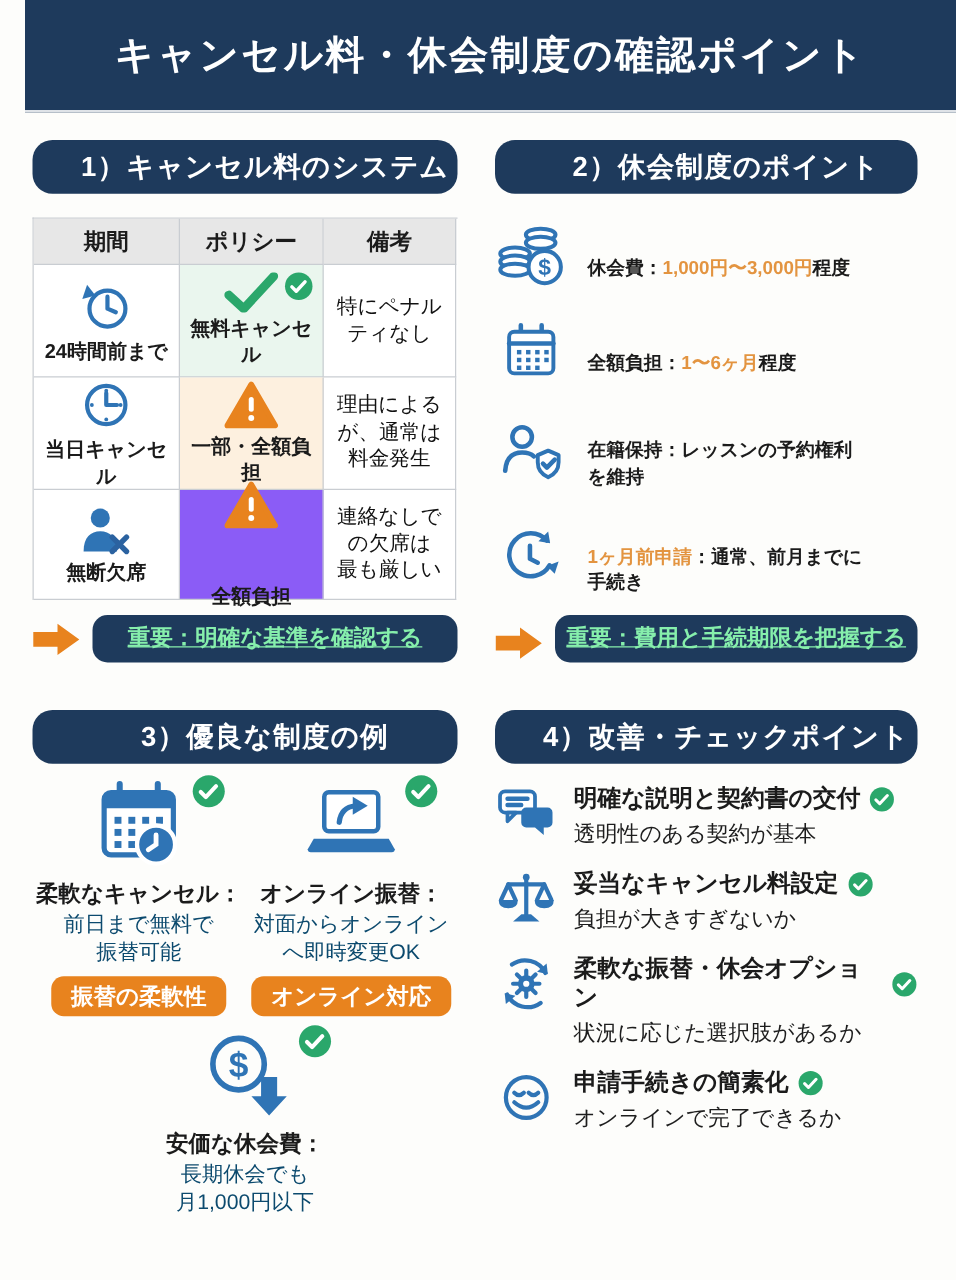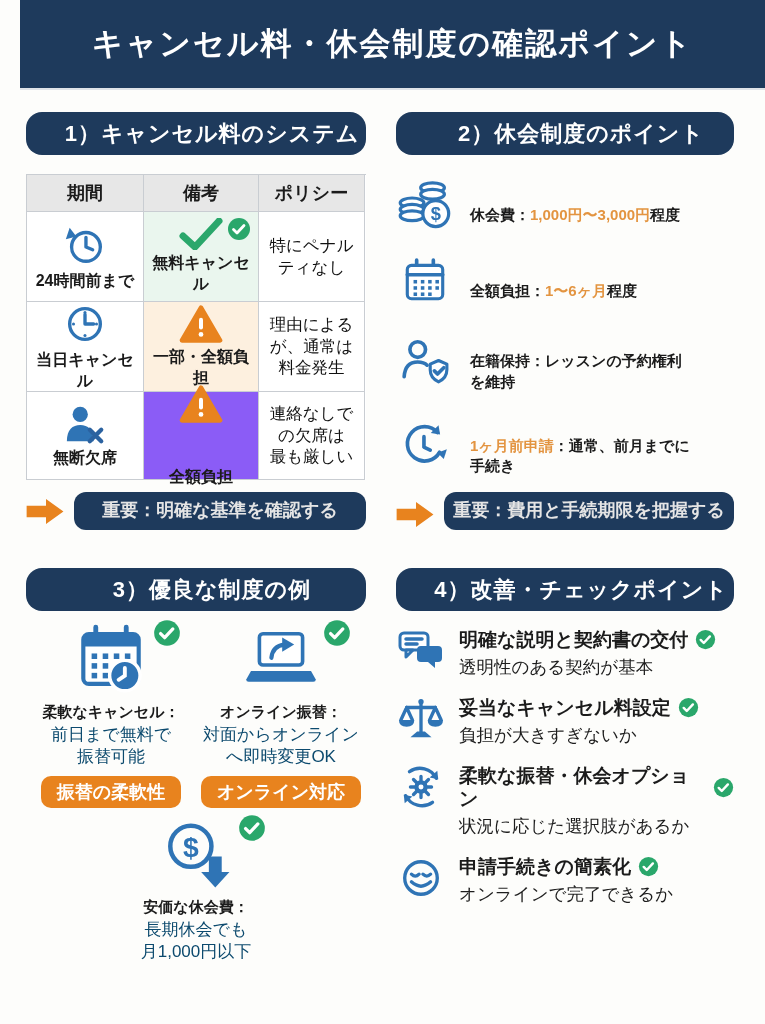--- a/index.html
+++ b/index.html
@@ -46,39 +46,39 @@
   .pol-ok   { background:#eaf6ee; }
   .pol-warn { background:#fdf0df; }
   .pol-full { background:#8b5cf6;gap:40px; }
   .corner-badge { position:absolute; top:5px; right:7px; width:24px; height:24px; }
 
   
   .note-row { display:flex; align-items:center; gap:8px; margin-top:12px; flex:none; }
   .note-row.push { margin-top:auto;align-items:flex-end; }
   .arrow-ic { width:40px; height:31px; flex:none; }
   .note-box {
-    flex:1; background:#1e3a5c; color:#e5e5e5; border-radius:12px; min-height:38px;
+    flex:1; background:#1e3a5c; color:#86efac; border-radius:12px; min-height:38px;
     display:flex; align-items:center; justify-content:center; text-align:center;
-    font-size:18px; font-weight:700; padding:4px 6px; line-height:1.3; white-space:pre-line;
+    font-size:18px; font-weight:700; padding:4px 6px; line-height:1.3; white-space:pre-line;text-decoration:underline;
   }
 
   
   .s2item { display:flex; align-items:center; gap:16px; margin-top:24px; min-height:52px; }
   .s2icon { width:58px; flex:none; display:flex; justify-content:center; }
   .s2text { font-size:15px; font-weight:700; line-height:1.35; white-space:pre-line; }
   .hl { color:#e39440; }
 
   
   .cards { display:grid; grid-template-columns:1fr 1fr; margin-top:12px; }
   .card { display:flex; flex-direction:column; align-items:center; text-align:center; }
   .card.wide { grid-column:1 / 3; margin-top:10px; }
   .card-ic { position:relative; width:72px; height:72px; }
   .card-ic svg.main { width:72px; height:72px; }
   .card-ic .ok { position:absolute; top:-4px; right:-34px; width:28px; height:28px; }
-  .card-title { font-size:15px; font-weight:700; margin-top:8px; }
+  .card-title { font-size:18px; font-weight:700; margin-top:8px; }
   .card-body { font-size:17px; line-height:1.3; margin-top:2px; white-space:pre-line; color:#0c4a6e; }
   .badge-orange {
     background:#e8831e; color:#fff; font-weight:700; font-size:18px;
     border-radius:10px; padding:4px 16px; margin-top:8px;
   }
 
   
   .s4item { display:flex; gap:13px; margin-top:17px; align-items:flex-start; }
   .s4icon { width:50px; flex:none; display:flex; justify-content:center; }
   .s4title { font-size:19px; font-weight:700; display:flex; align-items:center; gap:7px; line-height:1.25; }
@@ -101,22 +101,22 @@
 
   <main class="grid">
 
     <section>
       <div class="sec-head">
         <span>1）キャンセル料のシステム</span>
       </div>
 
       <div class="table">
         <div class="tcell thead">期間</div>
+        <div class="tcell thead">ポリシー</div>
         <div class="tcell thead">備考</div>
-        <div class="tcell thead">ポリシー</div>
 
         <div class="tcell">
           <span>
             <svg width="46" height="46" viewBox="0 0 48 48">
               <circle class="st" cx="25" cy="26" r="15"></circle>
               <path class="fl" d="M4,18 L15,15 L8,6 Z"></path>
               <path class="st" d="M25,26 V16 M25,26 l7,3"></path>
             </svg>
           </span>
           <span class="plabel">24時間前まで</span>

